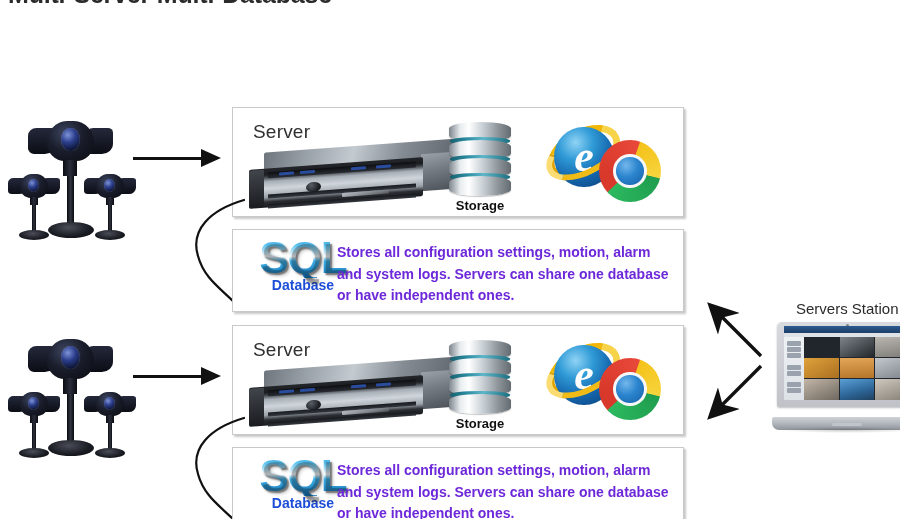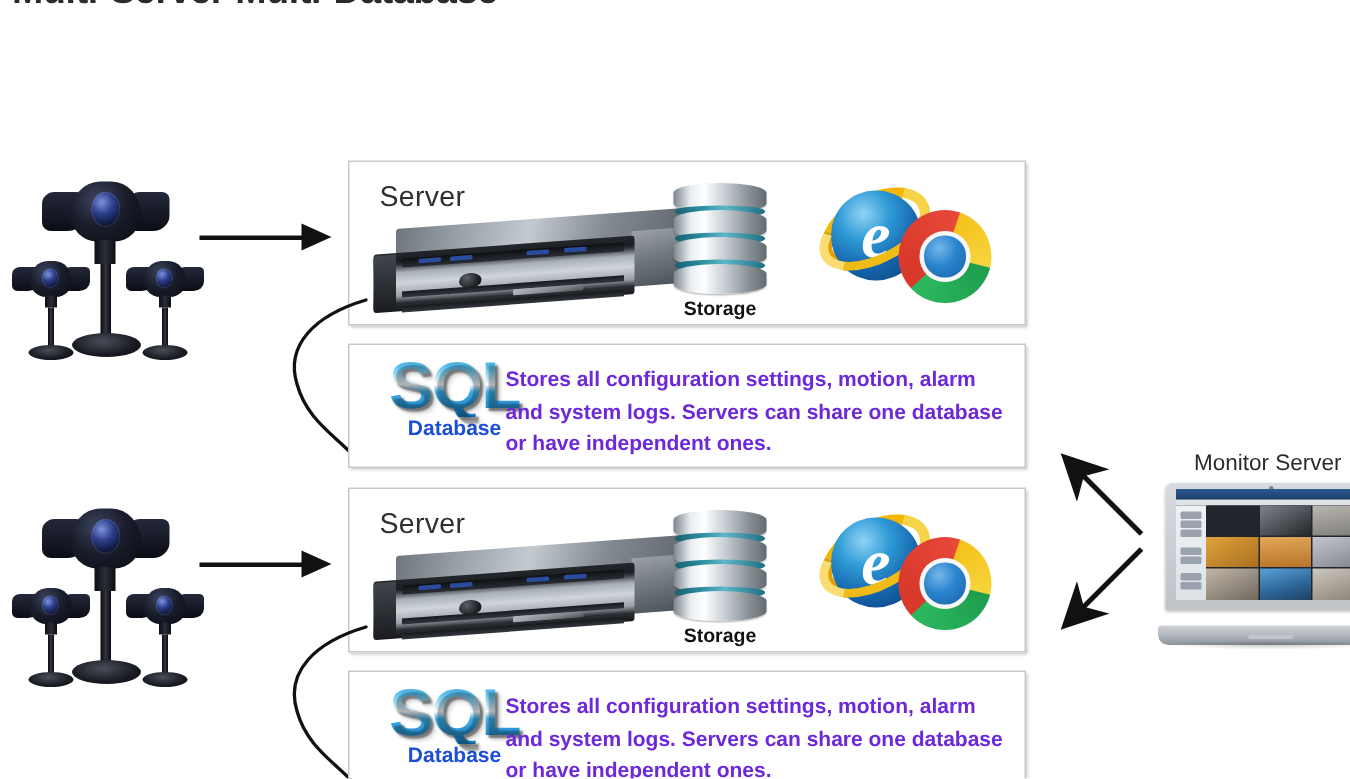--- a/index.html
+++ b/index.html
@@ -583,21 +583,21 @@
   <svg style="position:absolute; left:698px; top:296px; width:80px; height:132px; overflow:visible;">
     <defs>
       <marker id="ahead" markerWidth="9" markerHeight="9" refX="7.4" refY="4.5" orient="auto">
         <path d="M 0 0 L 9 4.5 L 0 9 L 2.6 4.5 Z" fill="#111"></path>
       </marker>
     </defs>
     <line x1="63" y1="60" x2="13" y2="10" stroke="#111" stroke-width="3.4" marker-end="url(#ahead)"></line>
     <line x1="63" y1="70" x2="13" y2="120" stroke="#111" stroke-width="3.4" marker-end="url(#ahead)"></line>
   </svg>
 
-  <div style="position:absolute; left:796px; top:300px; font-size:15px; color:#2b2b2b; white-space:nowrap;">Monitor Server</div>
+  <div style="position:absolute; left:796px; top:300px; font-size:15px; color:#2b2b2b; white-space:nowrap;">Servers Station</div>
 
   <div class="laptop" style="left:772px; top:322px; width:150px; height:108px;">
     <div class="lid">
       <div class="camdot"></div>
       <div class="screen">
         <div class="titlebar"></div>
         <div class="menubar"></div>
         <div class="sidebar">
           <i style="top:6%"></i>
             <i style="top:16%"></i>

